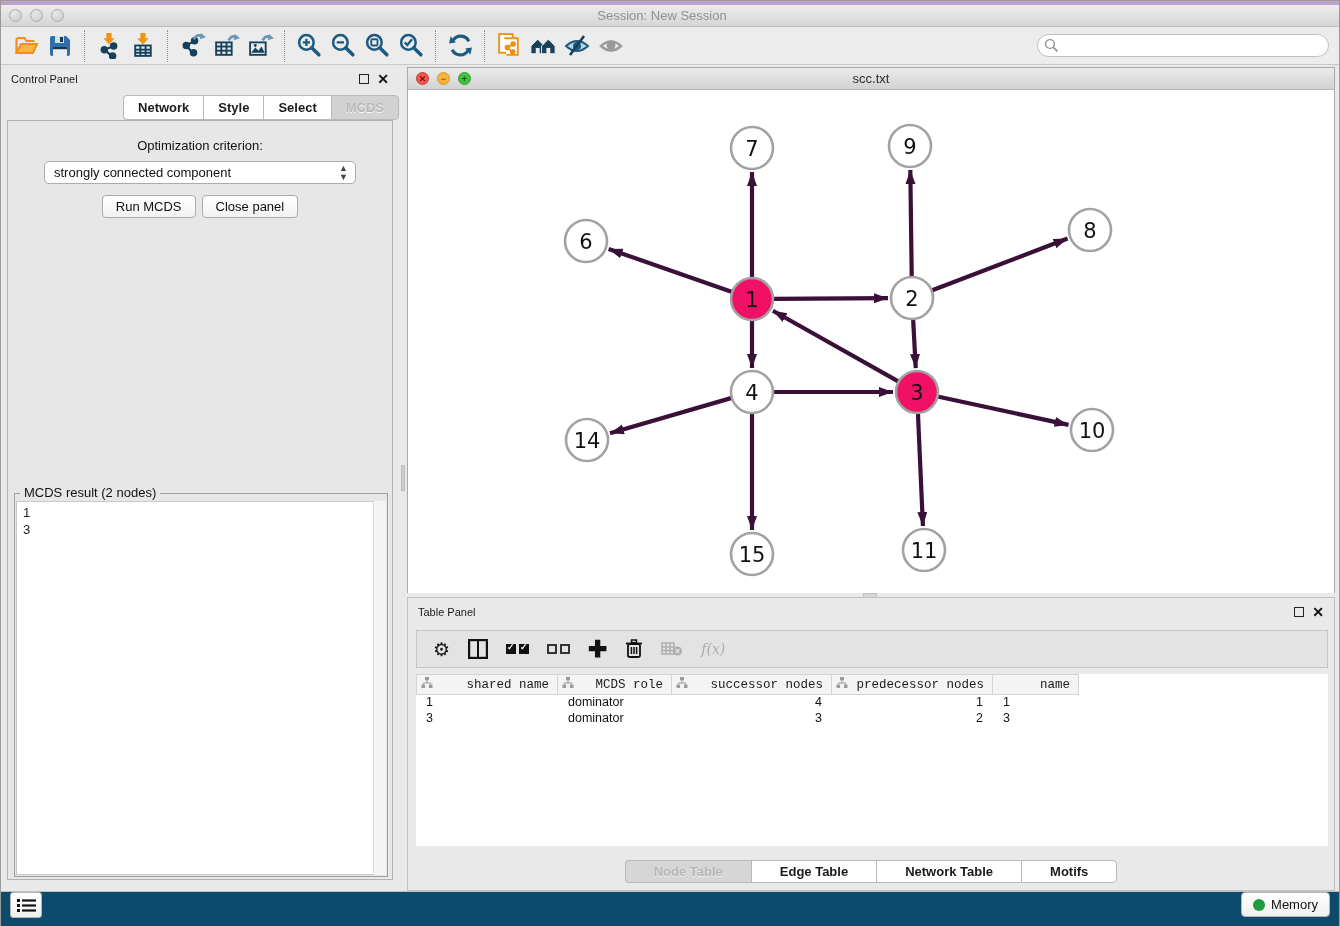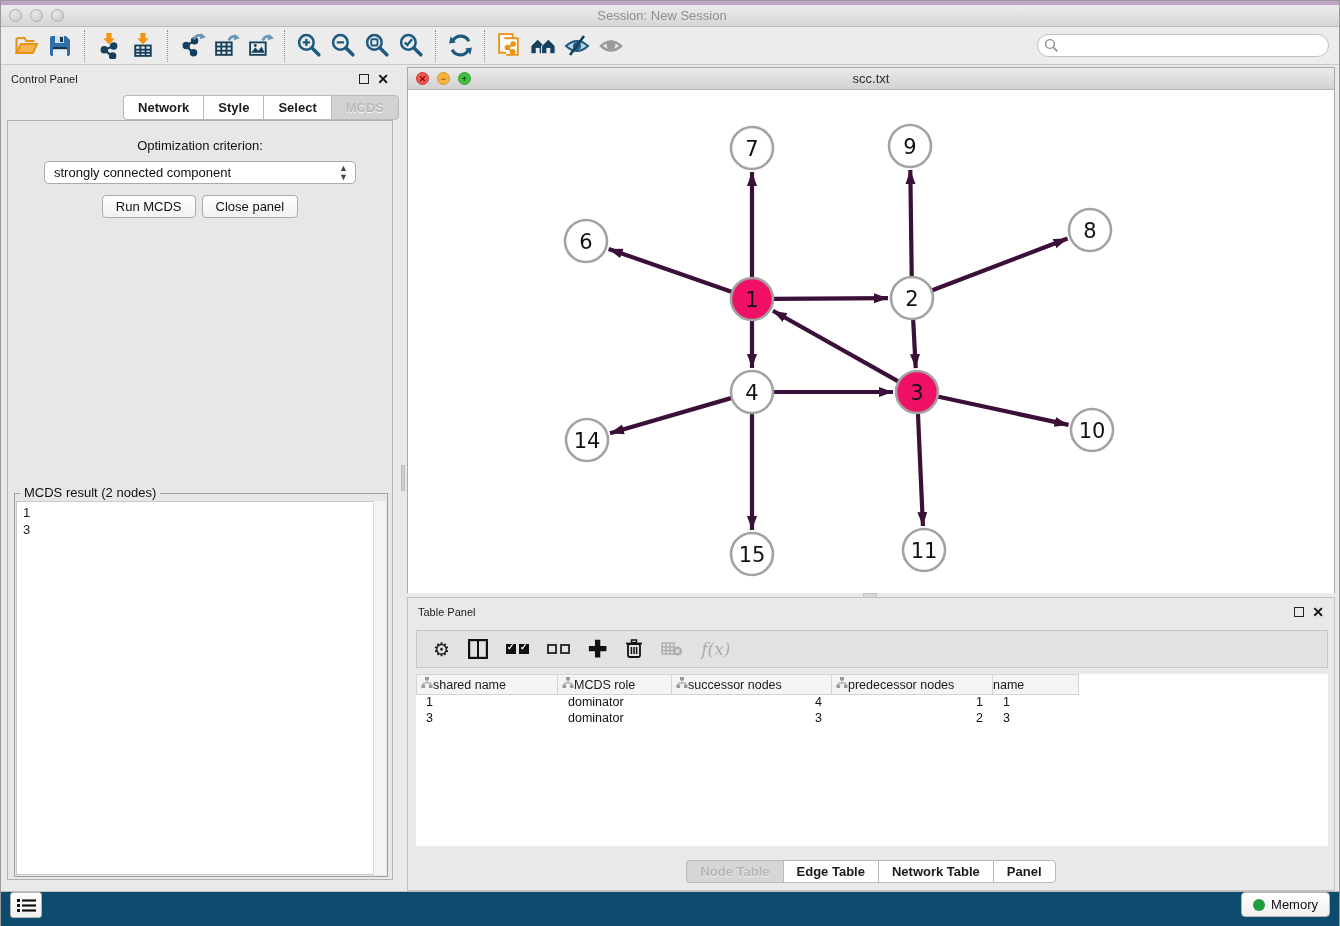--- a/index.html
+++ b/index.html
@@ -83,35 +83,35 @@
   .tp-toolbar { position:absolute; left:8px; top:32px; width:912px; height:38px; background:#e3e3e3;
     border:1px solid #c6c6c6; display:flex; align-items:center; gap:18px; padding-left:16px; }
   .tp-icon { display:flex; align-items:center; justify-content:center; }
   .gear-glyph { font-size:19px; color:#1a1a1a; }
   .chkpair { display:flex; gap:3px; }
   .chk { width:10px; height:10px; }
   .chk.on { background:#111; position:relative; }
   .chk.on::after { content:"✓"; position:absolute; left:1px; top:-2px; color:#fff; font-size:9px; font-weight:bold; }
   .chk.off { border:2px solid #333; background:#e3e3e3; }
   .plus-glyph { font-size:23px; font-weight:bold; color:#111; line-height:18px; }
-  .fx-glyph { font-family:"DejaVu Serif", serif; font-style:italic; font-size:17px; color:#ababab; }
+  .fx-glyph { font-family:"DejaVu Serif", serif; font-style:italic; font-size:14px; color:#ababab; }
 
   .tp-table { position:absolute; left:8px; top:76px; width:912px; height:172px; background:#fff; overflow:hidden; }
   .tp-header { display:flex; height:21px; }
   .th-cell { display:flex; align-items:center; background:#f4f4f4; border:1px solid #d4d4d4; border-left:none;
     font-size:12.5px; color:#1a1a1a; position:relative; }
   .th-cell:first-child { border-left:1px solid #d4d4d4; }
-  .th-cell .th-label { flex:1; text-align:left; padding-right:8px; }
+  .th-cell .th-label { flex:1; text-align:right; padding-right:8px;font-family:Liberation Mono, monospace; }
   .tree-ic { margin-left:4px; }
   .tp-row { display:flex; height:16px; font-size:12.5px; color:#111; }
   .td-cell { padding:0 10px; white-space:nowrap; overflow:hidden; }
   .td-cell.right { text-align:right; }
 
   .tp-tabs { position:absolute; left:0; right:0; top:262px; display:flex; justify-content:center; }
-  .tp-tab { font-size:13px; font-weight:bold; padding:3px 13px; background:#fff; border:1px solid #b9b9b9;
+  .tp-tab { font-size:13px; font-weight:bold; padding:3px 28px; background:#fff; border:1px solid #b9b9b9;
     border-right:none; color:#1a1a1a; }
   .tp-tab:first-child { border-radius:4px 0 0 4px; }
   .tp-tab:last-child { border-right:1px solid #b9b9b9; border-radius:0 4px 4px 0; }
   .tp-tab.active { background:#d6d6d6; color:#b5b5b5; text-shadow:0 1px 0 #f0f0f0; }
 
   
   .status-bar { position:absolute; left:0; top:890px; width:100%; height:44px; background:#0c4a6e;
     border-top:1px solid #c0c0c0; display:flex; align-items:flex-start; }
   .list-btn { width:32px; height:26px; margin-left:9px; background:linear-gradient(#fff,#efefef);
     border:1px solid #b5b5b5; border-radius:3px; display:flex; align-items:center; justify-content:center; }
@@ -528,21 +528,21 @@
             <div class="td-cell right" style="width: 160px;">3</div>
             <div class="td-cell right" style="width: 161px;">2</div>
             <div class="td-cell" style="width: 86px;">3</div>
           </div>
         </div>
     </div>
     <div class="tp-tabs" id="tp-tabs">
         <span class="tp-tab active">Node Table</span>
         <span class="tp-tab">Edge Table</span>
         <span class="tp-tab">Network Table</span>
-        <span class="tp-tab">Panel</span>
+        <span class="tp-tab">Motifs</span>
       </div>
   </div>
 
   <div class="status-bar">
     <span class="list-btn">
       <svg width="19" height="15" viewBox="0 0 19 15">
         <g fill="#111">
           <rect x="0" y="1" width="3" height="3"></rect>
             <rect x="0" y="6" width="3" height="3"></rect>
             <rect x="0" y="11" width="3" height="3"></rect>

